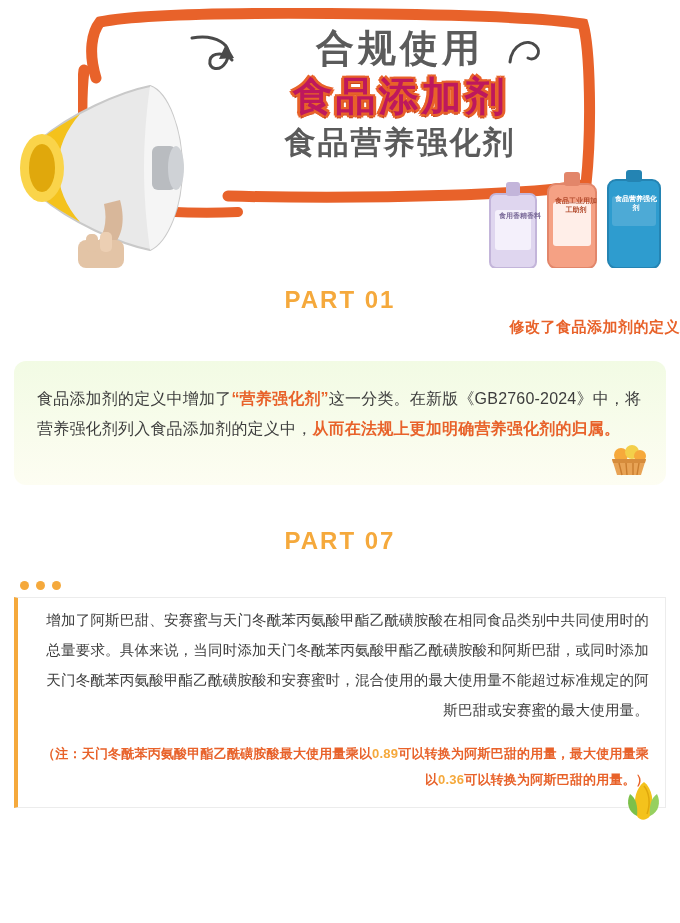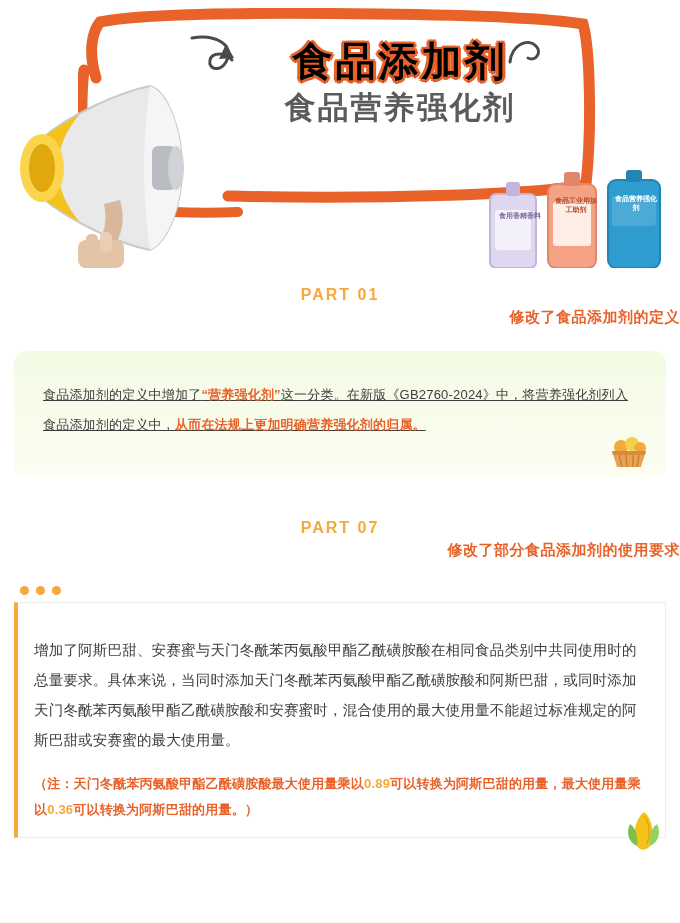--- a/index.html
+++ b/index.html
@@ -42,24 +42,24 @@
     font-size: 38px;
     font-weight: bold;
     color: #5b5b5b;
     letter-spacing: 4px;
     line-height: 44px;
     text-shadow: 1px 1px 0 #ffffff;
   }
   .title-line2 {
     font-size: 40px;
     font-weight: bold;
-    color: #000000;
+    color: #be185d;
     letter-spacing: 3px;
     line-height: 48px;
-    margin-top: 11px;
+    margin-top: 2px;
     text-shadow:
       -2px -2px 0 #e8622a, 2px -2px 0 #e8622a,
       -2px 2px 0 #e8622a, 2px 2px 0 #e8622a,
       0 3px 0 #c8471a, 3px 0 0 #e8622a, -3px 0 0 #e8622a;
   }
   .title-line3 {
     font-size: 31px;
     font-weight: bold;
     color: #5b5b5b;
     letter-spacing: 2px;
@@ -92,21 +92,21 @@
     font-weight: bold;
     text-align: center;
     width: 44px;
   }
 
   
   .part-header {
     text-align: center;
   }
   .part-tag {
-    font-size: 16px;
+    font-size: 24px;
     font-weight: bold;
     color: #f5a93c;
     letter-spacing: 2px;
     font-family: "Liberation Sans", sans-serif;
   }
   .part-sub {
     font-size: 15px;
     font-weight: bold;
     color: #e8622a;
     letter-spacing: 0.5px;
@@ -118,26 +118,25 @@
   .card1 {
     position: relative;
     margin: 24px 14px 0 14px;
     background: linear-gradient(180deg, #f2fbe4 0%, #fdfdf2 100%);
     border-radius: 12px;
     padding: 22px 22px 30px 22px;
     box-sizing: border-box;
     min-height: 124px;
   }
   .card1 p {
-    margin: 7px;
-    font-size: 13px;
+    margin: 1px;
+    font-size: 16px;
     line-height: 30px;
     color: #3d3d3d;
     letter-spacing: 0.2px;
-    text-decoration: underline;
   }
   .hl-orange {
     color: #e8622a;
     font-weight: bold;
   }
   .basket {
     position: absolute;
     right: 16px;
     bottom: 8px;
     width: 42px;
@@ -160,21 +159,22 @@
     height: 9px;
     border-radius: 50%;
     background: #f5a93c;
   }
   .card2 {
     border-left: 4px solid #f5a93c;
     border-top: 1px solid #ececec;
     border-right: 1px solid #ececec;
     border-bottom: 1px solid #ececec;
     background: #ffffff;
-    padding: 32px 16px 14px 16px;
+    padding: 7px 16px 14px 16px;
+    text-align: right;
   }
   .card2 p {
     margin: 0;
     font-size: 14.5px;
     line-height: 30px;
     color: #3d3d3d;
     letter-spacing: 0.2px;
   }
   .note {
     margin-top: 16px !important;
@@ -208,20 +208,21 @@
 
   <svg style="position:absolute;left:186px;top:32px;" width="60" height="44" viewBox="0 0 60 44">
     <path d="M6,6 C28,2 50,12 40,30 C34,40 22,38 24,28 C26,20 40,20 46,28" fill="none" stroke="#4a4a4a" stroke-width="3" stroke-linecap="round"></path>
     <path d="M40,12 L48,26 L33,27 Z" fill="#4a4a4a"></path>
   </svg>
   <svg style="position:absolute;left:506px;top:34px;" width="40" height="36" viewBox="0 0 40 36">
     <path d="M4,28 C6,10 22,4 30,12 C36,18 30,28 22,24" fill="none" stroke="#4a4a4a" stroke-width="3" stroke-linecap="round"></path>
   </svg>
 
   <div class="title-block">
+    <div class="title-line1">合规使用</div>
     <div class="title-line2">食品添加剂</div>
     <div class="title-line3">食品营养强化剂</div>
   </div>
 
   <svg class="megaphone" viewBox="0 0 215 196">
 
     <path d="M150,14 C168,20 182,58 182,96 C182,134 168,170 150,178
              C120,172 70,150 40,124 C22,108 22,84 40,68 C70,42 120,20 150,14 Z" fill="#e9e9e9" stroke="#c9c9c9" stroke-width="2"></path>
     <path d="M150,14 C168,20 182,58 182,96 C182,134 168,170 150,178
              C146,150 144,122 144,96 C144,70 146,42 150,14 Z" fill="#f5f5f5"></path>
@@ -271,21 +272,20 @@
     <circle cx="24" cy="9" r="7" fill="#f3cf4a"></circle>
     <circle cx="32" cy="13" r="6" fill="#f6a93b"></circle>
     <path d="M4,16 L38,16 L33,32 L9,32 Z" fill="#e8a355"></path>
     <path d="M4,16 L38,16 L37,20 L5,20 Z" fill="#d68c3c"></path>
     <path d="M11,20 L14,32 M18,20 L19,32 M25,20 L25,32 M31,20 L29,32" stroke="#c97d2f" stroke-width="1.4" fill="none"></path>
   </svg>
 </div>
 
 <div class="part-header" style="margin-top:42px;">
   <div class="part-tag">PART 07</div>
-  <div class="part-sub">修改了部分食品添加剂的使用要求</div>
 </div>
 
 <div class="card2-wrap">
   <div class="dots">
     <span class="dot"></span>
     <span class="dot"></span>
     <span class="dot"></span>
   </div>
   <div class="card2">
     <p>增加了阿斯巴甜、安赛蜜与天门冬酰苯丙氨酸甲酯乙酰磺胺酸在相同食品类别中共同使用时的总量要求。具体来说，当同时添加天门冬酰苯丙氨酸甲酯乙酰磺胺酸和阿斯巴甜，或同时添加天门冬酰苯丙氨酸甲酯乙酰磺胺酸和安赛蜜时，混合使用的最大使用量不能超过标准规定的阿斯巴甜或安赛蜜的最大使用量。</p>

